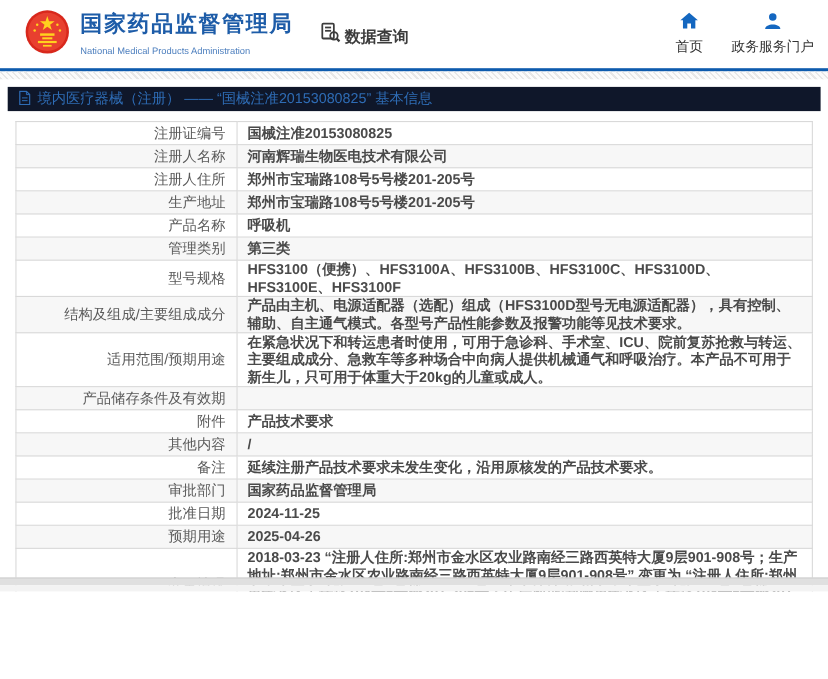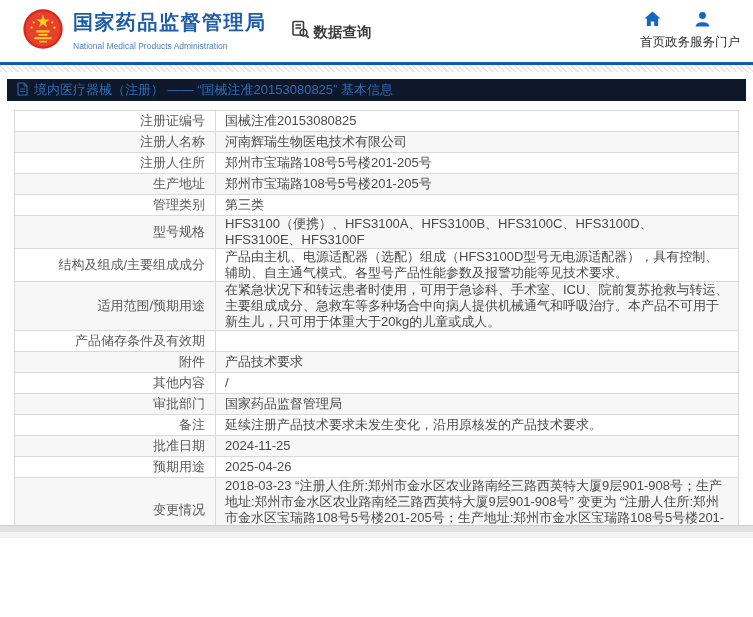--- a/index.html
+++ b/index.html
@@ -8,39 +8,39 @@
   .page { width:753px; height:538px; position:relative; background:#ffffff; overflow:hidden; }
 
   
   .header { height:62px; display:flex; align-items:center; padding:0 13px 0 22px; background:#ffffff; }
   .emblem { width:42px; height:42px; flex:0 0 auto; }
   .brand-text { margin-left:9px; }
   .brand-zh { font-size:20px; font-weight:bold; color:#1d5ca8; letter-spacing:1.5px; line-height:1.15; white-space:nowrap; }
   .brand-en { font-size:8.5px; color:#4d7fbe; margin-top:7px; white-space:nowrap; }
   .dataquery { display:flex; align-items:flex-end; margin-left:24px; gap:4px; color:#3c3c3c; font-size:14.5px; font-weight:bold; cursor:pointer; }
   .spacer { flex:1; }
-  .nav { display:flex; }
+  .nav { display:flex; gap:26px; }
   .nav-item { display:flex; flex-direction:column; align-items:center; gap:4px; font-size:12.5px; color:#333333; cursor:pointer; }
 
   
   .blue-line { height:3px; background:#0e5bad; }
   .hatch { height:7px; background-color:#fbfbfb;
            background-image:repeating-linear-gradient(45deg,#e7e7e7 0 1.5px,transparent 1.5px 4px); }
 
   
   .content { padding:7px 7px 0 7px; }
   .breadcrumb { background:#0f172a; height:22px; display:flex; align-items:center; gap:6px;
                 padding:0 10px; color:#2e6cb5; font-size:13px; }
   .table-wrap { margin:9px 7px 0 7px; }
   table { width:100%; border-collapse:collapse; table-layout:fixed; }
   col.c-label { width:201px; }
   tr:nth-child(even) { background:#f7f7f7; }
   th, td { border:1px solid #d9d9d9; font-size:13px; line-height:16px; vertical-align:middle; }
   th { text-align:right; font-weight:normal; color:#5a5a5a; padding:2px 10px 2px 2px; }
-  td { color:#4a4a4a; padding:0 9px; }
+  td { color:#4a4a4a; padding:0 9px;font-weight:bold; }
   td a { color:#4b96e6; text-decoration:none; cursor:pointer; }
   .pin { display:inline-block; width:10px; height:10px; border-radius:50% 50% 50% 2px;
          background:#3d3d3d; margin-right:3px; vertical-align:-1px; position:relative; }
   .pin::after { content:""; position:absolute; right:2px; top:2px; width:2px; height:2px;
                 border-radius:50%; background:#bdbdbd; }
 
   
   .footer-strip { position:absolute; bottom:0; left:0; right:0; }
   .footer-band { height:7px; background:#e0e0e0; border-top:1px solid #cfcfcf; }
   .footer-below { height:6px; background:#f3f3f3; }
@@ -140,20 +140,24 @@
             </tr>
             <tr>
               <th>注册人住所</th>
               <td>郑州市宝瑞路108号5号楼201-205号</td>
             </tr>
             <tr>
               <th>生产地址</th>
               <td>郑州市宝瑞路108号5号楼201-205号</td>
             </tr>
             <tr>
+              <th>产品名称</th>
+              <td>呼吸机</td>
+            </tr>
+            <tr>
               <th>管理类别</th>
               <td>第三类</td>
             </tr>
             <tr>
               <th>型号规格</th>
               <td>HFS3100（便携）、HFS3100A、HFS3100B、HFS3100C、HFS3100D、HFS3100E、HFS3100F</td>
             </tr>
             <tr>
               <th>结构及组成/主要组成成分</th>
               <td>产品由主机、电源适配器（选配）组成（HFS3100D型号无电源适配器），具有控制、辅助、自主通气模式。各型号产品性能参数及报警功能等见技术要求。</td>
@@ -168,26 +172,26 @@
             </tr>
             <tr>
               <th>附件</th>
               <td>产品技术要求</td>
             </tr>
             <tr>
               <th>其他内容</th>
               <td>/</td>
             </tr>
             <tr>
+              <th>备注</th>
+              <td>延续注册产品技术要求未发生变化，沿用原核发的产品技术要求。</td>
+            </tr>
+            <tr>
               <th>审批部门</th>
               <td>国家药品监督管理局</td>
-            </tr>
-            <tr>
-              <th>备注</th>
-              <td>延续注册产品技术要求未发生变化，沿用原核发的产品技术要求。</td>
             </tr>
             <tr>
               <th>批准日期</th>
               <td>2024-11-25</td>
             </tr>
             <tr>
               <th>预期用途</th>
               <td>2025-04-26</td>
             </tr>
             <tr>

